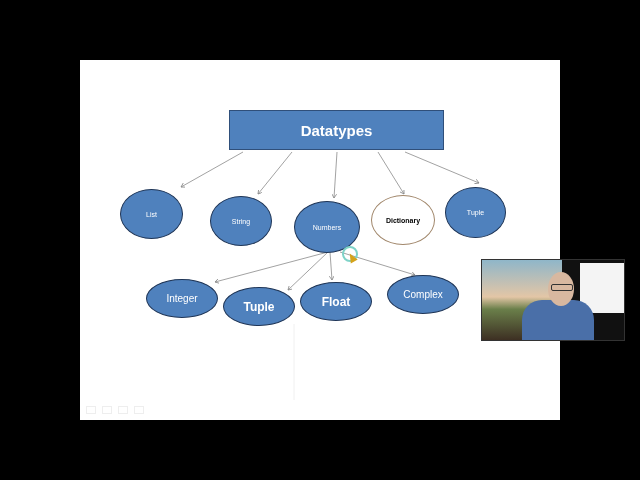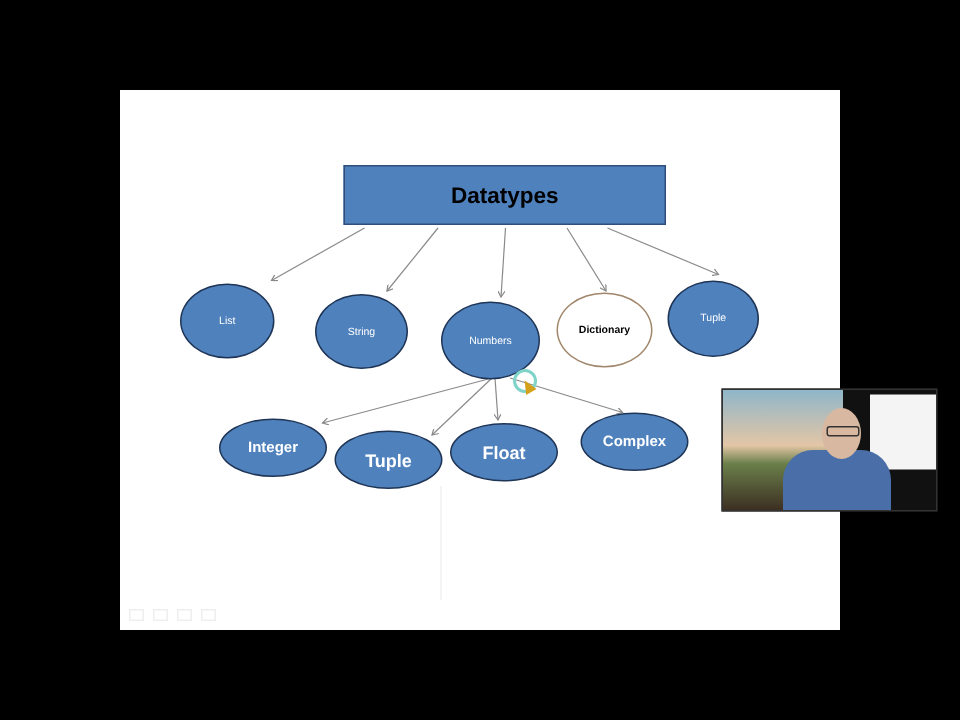--- a/index.html
+++ b/index.html
@@ -1,20 +1,20 @@
 <!DOCTYPE html>
 <html><head>
 <meta charset="utf-8">
 <style>
   html, body { margin:0; padding:0; }
   body { width:640px; height:480px; background:#000; position:relative; overflow:hidden; font-family:"Liberation Sans", sans-serif; }
   .slide { position:absolute; left:80px; top:60px; width:480px; height:360px; background:#fff; }
-  .title-box { position:absolute; left:149px; top:50px; width:215px; height:40px; background:#4f81bd; border:1px solid #2f4f7a; box-sizing:border-box; display:flex; align-items:center; justify-content:center; color:#000000; font-weight:bold; font-size:15px; }
+  .title-box { position:absolute; left:149px; top:50px; width:215px; height:40px; background:#4f81bd; border:1px solid #2f4f7a; box-sizing:border-box; display:flex; align-items:center; justify-content:center; color:#ffffff; font-weight:bold; font-size:15px; }
   .ell { position:absolute; border-radius:50%; background:#4f81bd; border:1.5px solid #1f3556; box-sizing:border-box; display:flex; align-items:center; justify-content:center; color:#fff; font-size:7px; }
-  .ell.big { font-weight:bold; font-size:10px; }
+  .ell.big { font-weight:normal; font-size:10px; }
   .ell.bigger { font-weight:bold; font-size:12px; }
   .ell.white { background:#fff; border:1.5px solid #a0866a; color:#000; font-weight:bold; font-size:7px; }
   svg.lines { position:absolute; left:0; top:0; }
   .cursor-ring { position:absolute; left:262px; top:186px; width:16px; height:16px; border-radius:50%; border:2px solid #7fd3c8; box-sizing:border-box; }
   .cursor { position:absolute; left:268px; top:193px; width:0; height:0; border-left:4px solid transparent; border-right:4px solid transparent; border-bottom:9px solid #d4a21a; transform:rotate(-30deg); }
   .toolbar { position:absolute; left:6px; top:346px; display:flex; gap:6px; }
   .toolbar span { width:8px; height:6px; border:1px solid #eee; display:inline-block; }
   .webcam { position:absolute; left:481px; top:259px; width:144px; height:82px; background:#111; overflow:hidden; border:1px solid #333; box-sizing:border-box; }
   .wc-bg { position:absolute; left:0; top:0; width:80px; height:82px; background:linear-gradient(#8fb6c9 0%, #e3c6a6 45%, #6a7f4a 60%, #3a2a20 100%); }
   .wc-screen { position:absolute; left:98px; top:3px; width:45px; height:50px; background:#f4f4f4; }

